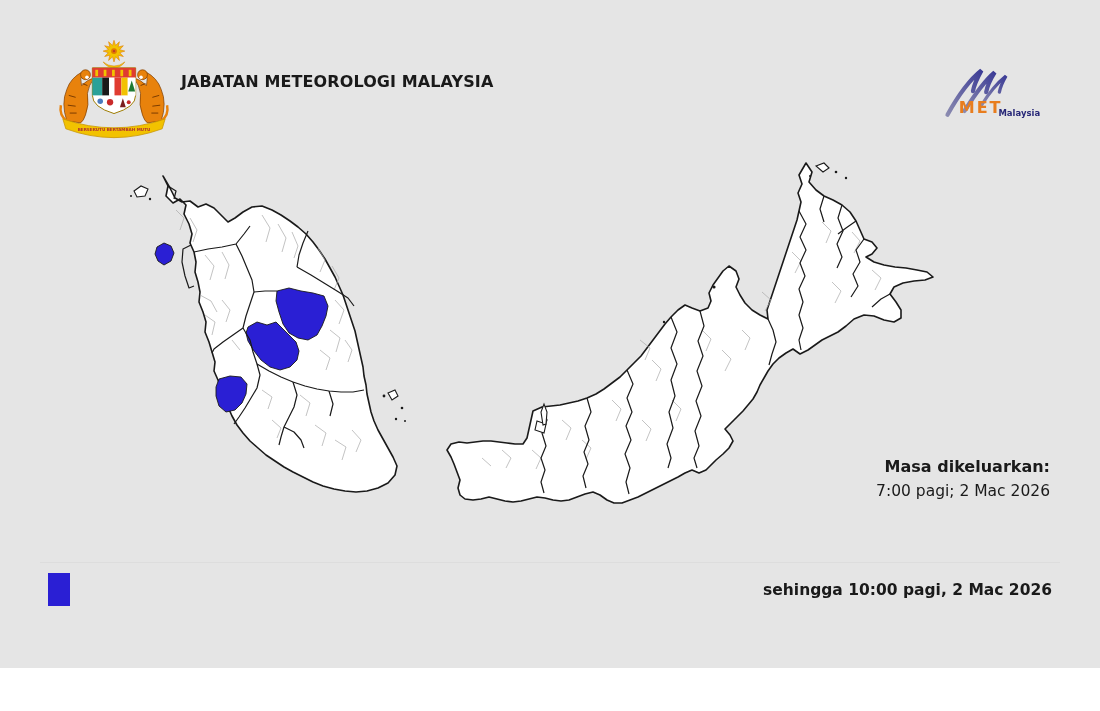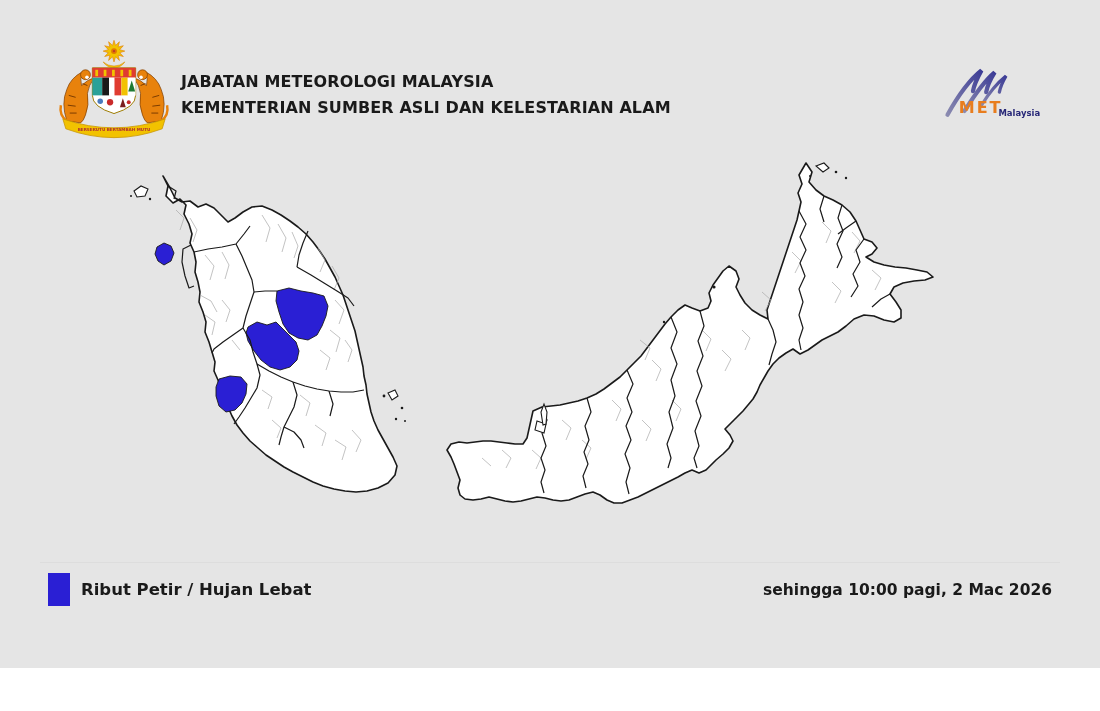--- a/index.html
+++ b/index.html
@@ -89,21 +89,20 @@
       <circle cx="75" cy="67" r="2" fill="#c92a2a"></circle>
     </g>
     <g>
       <path d="M8,84 Q60,102 112,84 L109,94 Q60,112 11,94 Z" fill="var(--crest-gold)" stroke="#c99700" stroke-width="0.8"></path>
       <text x="60" y="96.5" text-anchor="middle" font-size="4.2" font-weight="700" fill="#b03030">BERSEKUTU BERTAMBAH MUTU</text>
     </g>
   </svg>
 
   <div class="agency">
     <div>JABATAN METEOROLOGI MALAYSIA</div>
-    <div>KEMENTERIAN SUMBER ASLI DAN KELESTARIAN ALAM</div>
   </div>
 
   <svg class="metlogo" viewBox="0 0 120 70">
     <defs>
       <linearGradient id="metg" x1="0" y1="1" x2="1" y2="0">
         <stop offset="0" stop-color="#8a8ab0"></stop>
           <stop offset="1" stop-color="#3c3c96"></stop>
       </linearGradient>
     </defs>
     <g fill="none" stroke="url(#metg)" stroke-linecap="round">
@@ -221,23 +220,26 @@
         <circle class="dot" cx="810" cy="176" r="1"></circle>
           <circle class="dot" cx="664" cy="322" r="1.2"></circle>
         <circle class="dot" cx="714" cy="287" r="1.6"></circle>
         <path class="isle" d="M537,421 L546,424 L544,433 L535,430 Z"></path>
         <path class="isle" d="M543,425 L541,412 L544,404 L547,412 L546,424 Z"></path>
       </g>
     </g>
   </svg>
 
 
+  <div class="issued">
+    <div class="lbl">Masa dikeluarkan:</div>
+    <div class="tm">7:00 pagi; 2 Mac 2026</div>
+  </div>
 
   <div class="divider"></div>
 
   <div class="legend">
     <div class="swatch"></div>
-    <div class="lbl">Ribut Petir / Hujan Lebat</div>
     <div class="until">sehingga 10:00 pagi, 2 Mac 2026</div>
   </div>
 
 
 </div>
 
 </body></html>

